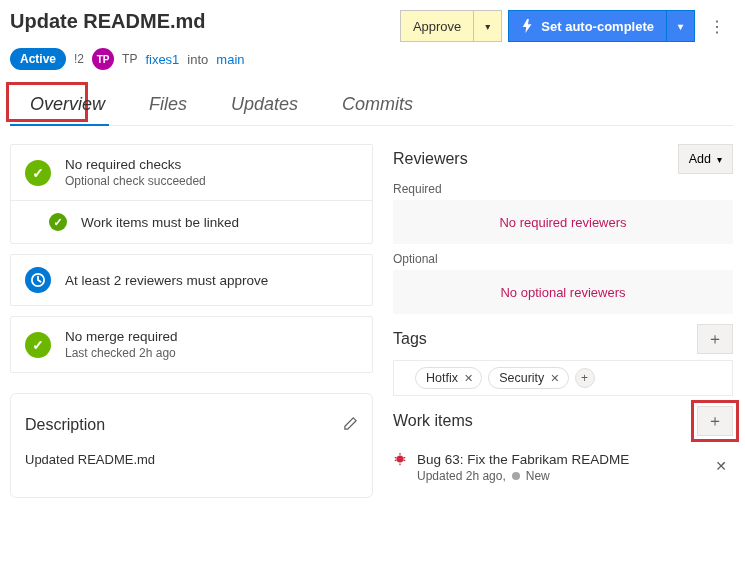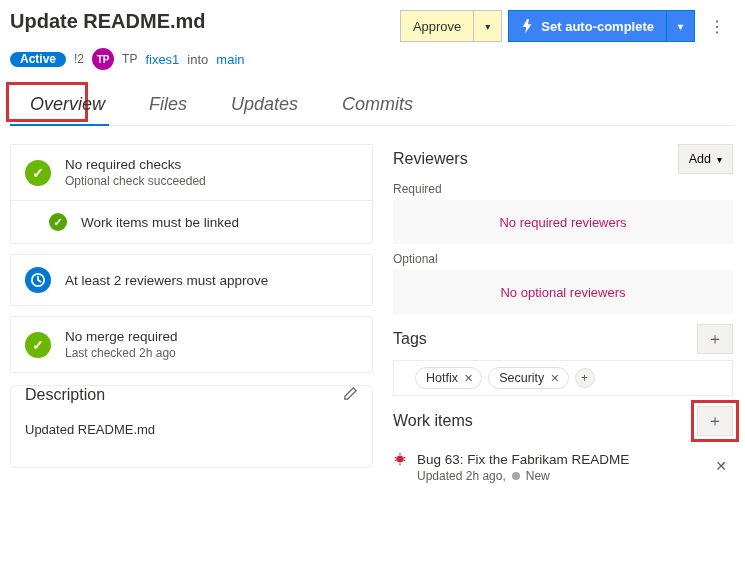--- a/index.html
+++ b/index.html
@@ -31,21 +31,21 @@
   .btn-group { display: inline-flex; }
   .btn-group .btn + .btn { border-left: none; width: 28px; padding: 0; }
   .btn-primary { background: #3b82f6; border-color: #0078d4; color: #fff; font-weight: 600; }
   .btn-icon { width: 32px; padding: 0; border: none; background: transparent; }
   .chev-down { font-size: 10px; }
 
   
   .meta-row { display: flex; align-items: center; gap: 8px; margin-top: 6px; }
   .pill {
     display: inline-flex; align-items: center;
-    height: 15px; padding: 0 10px;
+    height: 22px; padding: 0 10px;
     border-radius: 11px; background: #0078d4; color: #fff;
     font-size: 12px; font-weight: 600;
   }
   .iter { font-size: 12px; color: #605e5c; }
   .avatar {
     width: 22px; height: 22px; border-radius: 50%;
     background: #b4009e; color: #fff;
     display: inline-flex; align-items: center; justify-content: center;
     font-size: 10px; font-weight: 600;
   }
@@ -94,21 +94,21 @@
   .policy-title { font-size: 13.5px; }
   .policy-sub { font-size: 12px; color: #605e5c; margin-top: 2px; }
   .circle-icon-sm {
     width: 18px; height: 18px; border-radius: 50%;
     display: inline-flex; align-items: center; justify-content: center;
     flex-shrink: 0;
   }
   .circle-icon-sm .check { font-size: 11px; }
 
   
-  .desc-card { border: 1px solid #edebe9; border-radius: 6px; padding: 0 14px 30px 14px; margin-top: 12px; }
+  .desc-card { border: 1px solid #edebe9; border-radius: 6px; padding: 22px 14px 30px 14px; margin-top: 20px; }
   .desc-head { display: flex; justify-content: space-between; align-items: center; margin-bottom: 18px; }
   .desc-title { font-size: 16px; }
   .pencil { font-size: 15px; color: #605e5c; cursor: pointer; }
 
   
   .section { margin-bottom: 10px; }
   .section-head { display: flex; justify-content: space-between; align-items: center; margin-bottom: 6px; }
   .section-title { font-size: 16px; font-weight: 400; }
   .small-btn {
     display: inline-flex; align-items: center; height: 30px; padding: 0 10px;

